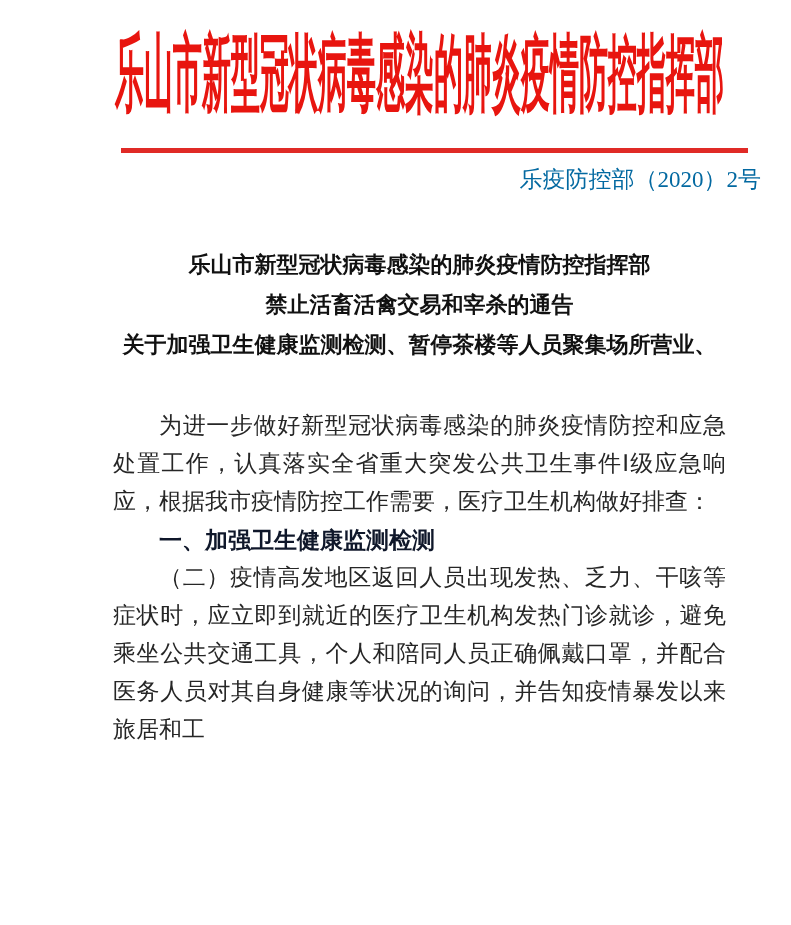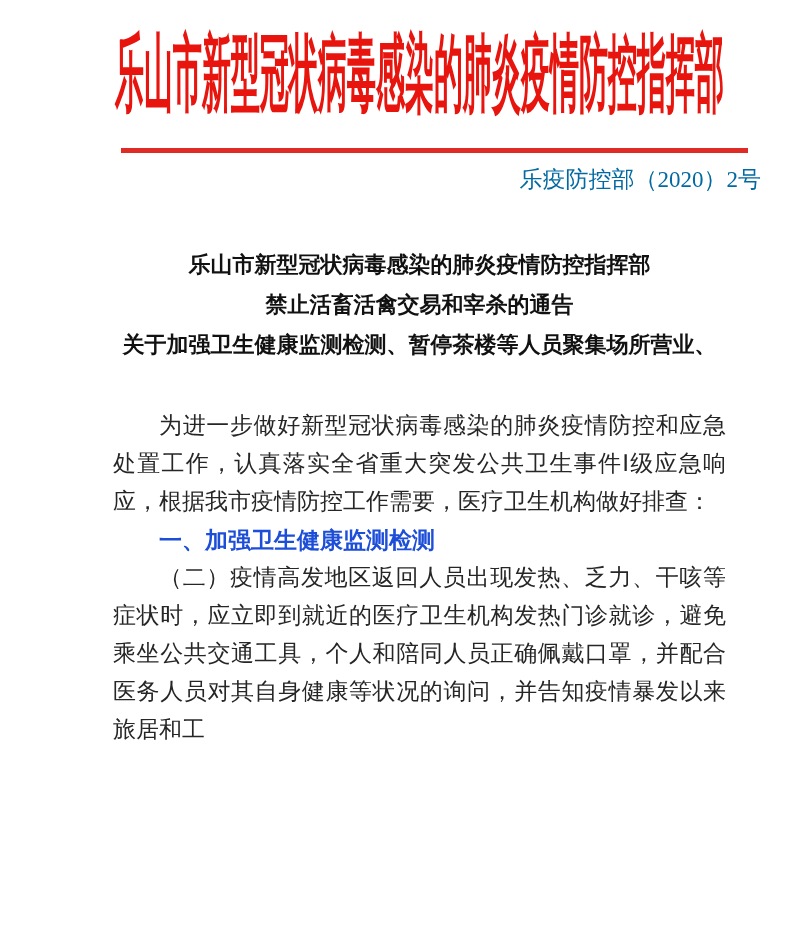--- a/index.html
+++ b/index.html
@@ -59,21 +59,21 @@
     margin: 42px auto 0;
     width: 613px;
     font-size: 23px;
     line-height: 38px;
     color: #262626;
     text-align: justify;
   }
   .body-text p { margin: 0; text-indent: 2em; }
   .section-heading {
     font-weight: bold;
-    color: #1d4ed8;
+    color: #0f172a;
     font-family: "Liberation Sans", sans-serif;
   }
 </style>
 </head>
 <body>
 
 <div class="page">
 
   <div class="masthead">
     <div class="masthead-title">乐山市新型冠状病毒感染的肺炎疫情防控指挥部</div>

